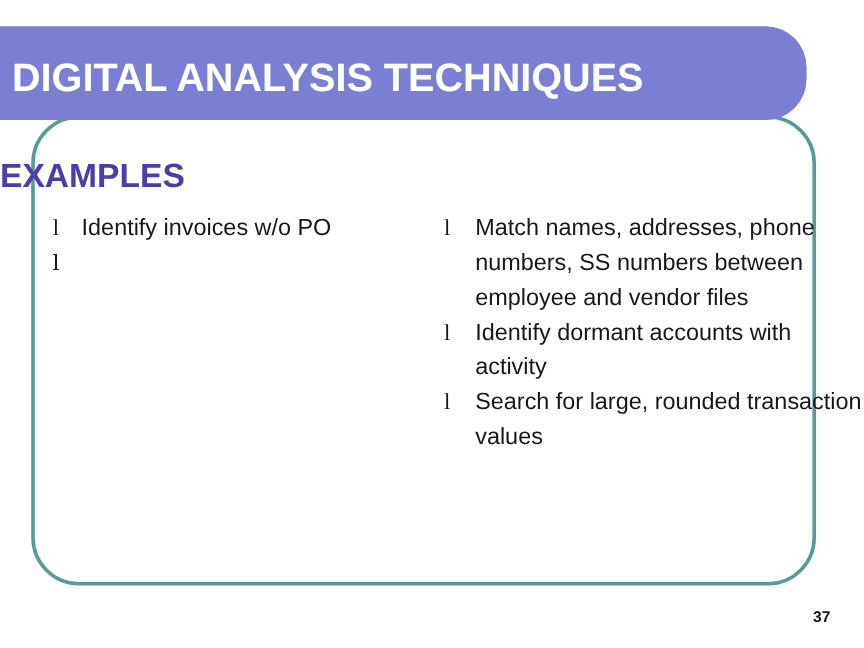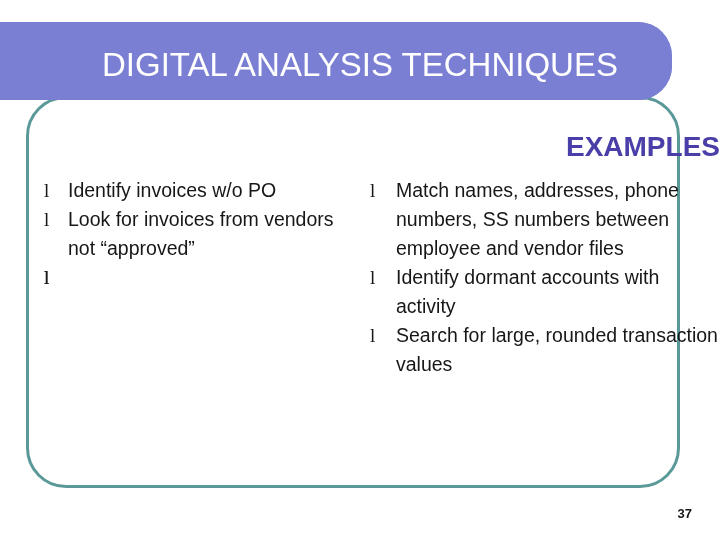--- a/index.html
+++ b/index.html
@@ -28,22 +28,21 @@
   }
   .header-title {
     position: absolute;
     left: 10px;
     top: 46px;
     width: 700px;
     font-size: 33px;
     color: #ffffff;
     letter-spacing: 0px;
     white-space: nowrap;
-    font-weight: normal;
-    text-align: center;
+    font-weight: bold;
   }
 
   
   .content-frame {
     position: absolute;
     left: 26px;
     top: 96px;
     width: 654px;
     height: 392px;
     border: 3px solid #5b9999;
@@ -61,21 +60,21 @@
     background: #7b7fd4;
     border-top-right-radius: 34px;
     border-bottom-right-radius: 34px;
   }
 
   .examples-title {
     position: absolute;
     left: 0;
     top: 131px;
     width: 720px;
-    text-align: right;
+    text-align: left;
     font-size: 28px;
     color: #4a3fa8;
     font-weight: bold;
   }
 
   .columns {
     position: absolute;
     left: 0;
     top: 176px;
     width: 720px;
@@ -135,21 +134,21 @@
 <div class="frame-mask"></div>
 <div class="header-band"></div>
 <div class="header-title">DIGITAL ANALYSIS TECHNIQUES</div>
 
 <div class="examples-title">EXAMPLES</div>
 
 <div class="columns">
   <div class="col col-left">
     <ul class="bullets">
       <li><span class="marker">l</span><span>Identify invoices w/o PO</span></li>
-      <li><span class="marker">l</span><span>Look for invoices from vendors not “approved”</span></li>
+      <li><span class="marker">l</span></li>
       <li><span class="marker">l</span></li>
       <li><span class="marker">l</span></li>
     </ul>
   </div>
   <div class="col col-right">
     <ul class="bullets">
       <li><span class="marker">l</span><span>Match names, addresses, phone numbers, SS numbers between employee and vendor files</span></li>
       <li><span class="marker">l</span><span>Identify dormant accounts with activity</span></li>
       <li><span class="marker">l</span><span>Search for large, rounded transaction values</span></li>
     </ul>

